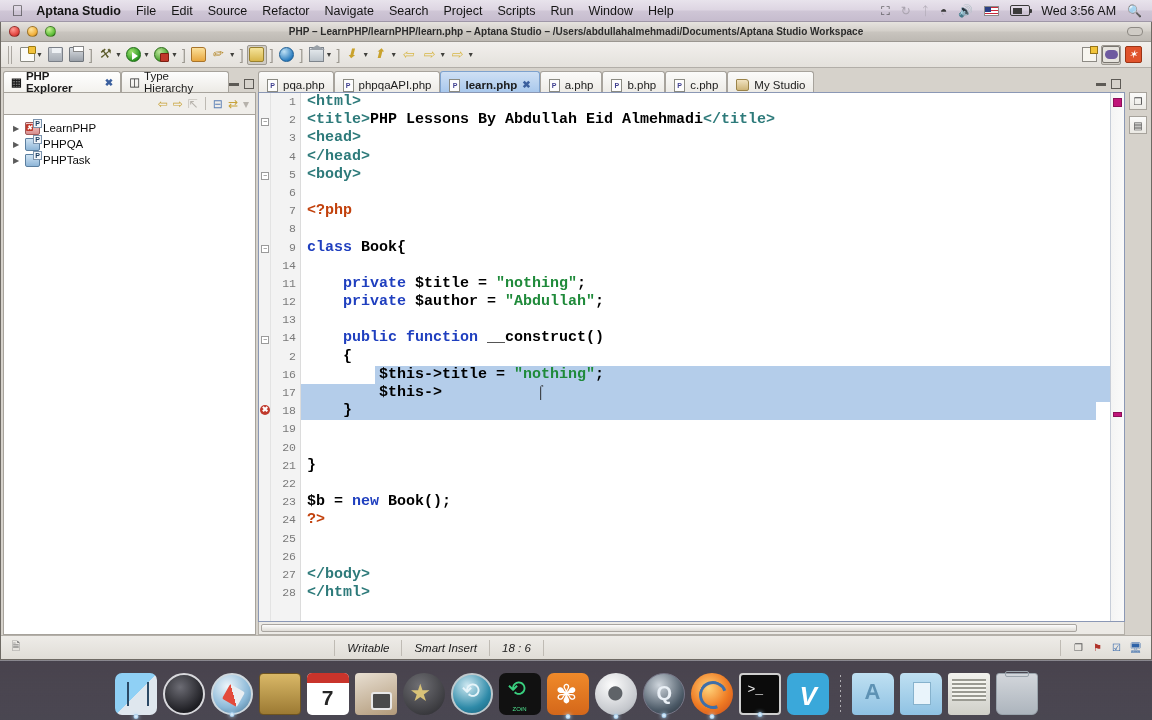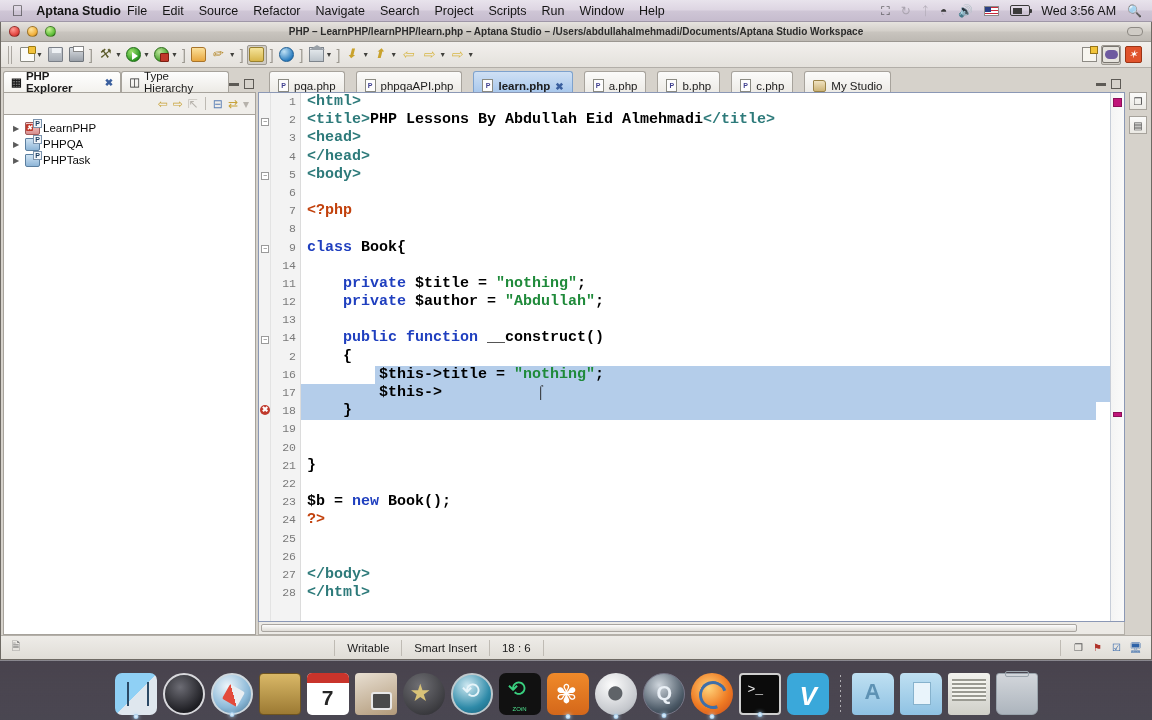--- a/index.html
+++ b/index.html
@@ -23,21 +23,21 @@
     background: linear-gradient(180deg,#e8e3ec 0%, #ddd5e2 48%, #cfc6d6 52%, #c6bcce 100%);
     border-bottom: 1px solid #9f97a7;
     display: flex; align-items: center;
     font-size: 12.5px; color: #141414;
     z-index: 20;
   }
   .apple-logo {
     margin-left: 12px; margin-right: 13px;
     font-size: 15px; line-height: 1; color: #2a2a2a;
   }
-  .menu-app { font-weight: bold; margin-right: 6px; font-size: 12.5px; }
+  .menu-app { font-weight: bold; margin-right: 15px; font-size: 12.5px; }
   .menu-item { margin-right: 15px; font-size: 12.5px; }
   .menubar-right {
     margin-left: auto; display: flex; align-items: center; gap: 11px;
     padding-right: 10px;
   }
   .mb-icon { font-size: 12px; color: #3a3a3a; line-height: 1; }
   .mb-icon.dim { color: #a9a3ae; }
   .mb-clock { font-size: 12.5px; color: #141414; }
   .flag {
     width: 15px; height: 10px;
@@ -187,25 +187,24 @@
   .prj-ic.err::before{background:linear-gradient(180deg,#f6cfcf,#d88f8f);border-color:#a05b5b;}
   .prj-ic.err .xx{position:absolute;left:1px;top:2px;z-index:2;color:#fff;background:#c0392b;font-size:7px;line-height:7px;width:7px;height:7px;text-align:center;border-radius:1px;}
 
   
   .editorarea { flex:1 1 auto; display:flex; flex-direction:column; min-width:0; min-height:0;}
   .etabs {
     height:22px; flex:0 0 22px; display:flex; align-items:flex-end;
     background:#d6d2cb; position:relative;
   }
   .etab {
-    height:21px; display:flex; align-items:flex-end; gap:5px;
-    padding:0 8px; font-size:11.5px; color:#1b1b1b;
+    height:21px; display:flex; align-items:flex-start; gap:5px;
+    padding:7px 8px; font-size:11.5px; color:#1b1b1b;
     border:1px solid #a7a39c; border-bottom:none; border-radius:3px 3px 0 0;
     background: linear-gradient(180deg,#fbfbfa,#edebe6);
-    margin-left: 11px;
   }
   .etab.active {
     background: linear-gradient(180deg,#cfe0f4,#a9c8ec);
     border-color:#7ea2cd; font-weight:600;
   }
   .etab .x { font-size:10px; color:#3a5f9e; }
   .file-ic {
     width:11px;height:13px;background:#fdfdfd;border:1px solid #8a8a82;
     font-size:7px;color:#3f3f8f;display:flex;align-items:center;justify-content:center;
     font-weight:bold;
@@ -263,21 +262,21 @@
     display:flex;align-items:center;justify-content:center;font-size:10px;color:#4a4a4a;}
 
   
   .statusbar {
     height:24px; flex:0 0 24px; background:linear-gradient(180deg,#eeece8,#e0ddd7);
     border-top:1px solid #b4b0a9; display:flex; align-items:center;
     font-size:11.5px; color:#1b1b1b;
   }
   .sb-icon { width:22px; display:flex; align-items:center; justify-content:center; margin-left:4px;
     font-size:11px; color:#6a6a6a;}
-  .sb-cell { padding:0 12px; height:16px; display:flex; align-items:center; border-left:1px solid #bfbbb4;}
+  .sb-cell { padding:0 12px; height:16px; display:flex; align-items:center; border-left:1px solid #bfbbb4;font-style:italic;}
   .sb-spacer { flex:1 1 auto; }
   .sb-right { display:flex; align-items:center; gap:4px; padding-right:8px; border-left:1px solid #bfbbb4; padding-left:10px; height:16px;}
   .sbi { width:15px;height:14px;display:flex;align-items:center;justify-content:center;font-size:10px;}
   .sbi.grey{color:#5c5c5c;}
   .sbi.red{color:#b0332a;}
   .sbi.blue{color:#2e63a8;}
 
   
   .dock {
     position:absolute; left:0; bottom:0; width:1152px; height:60px;

